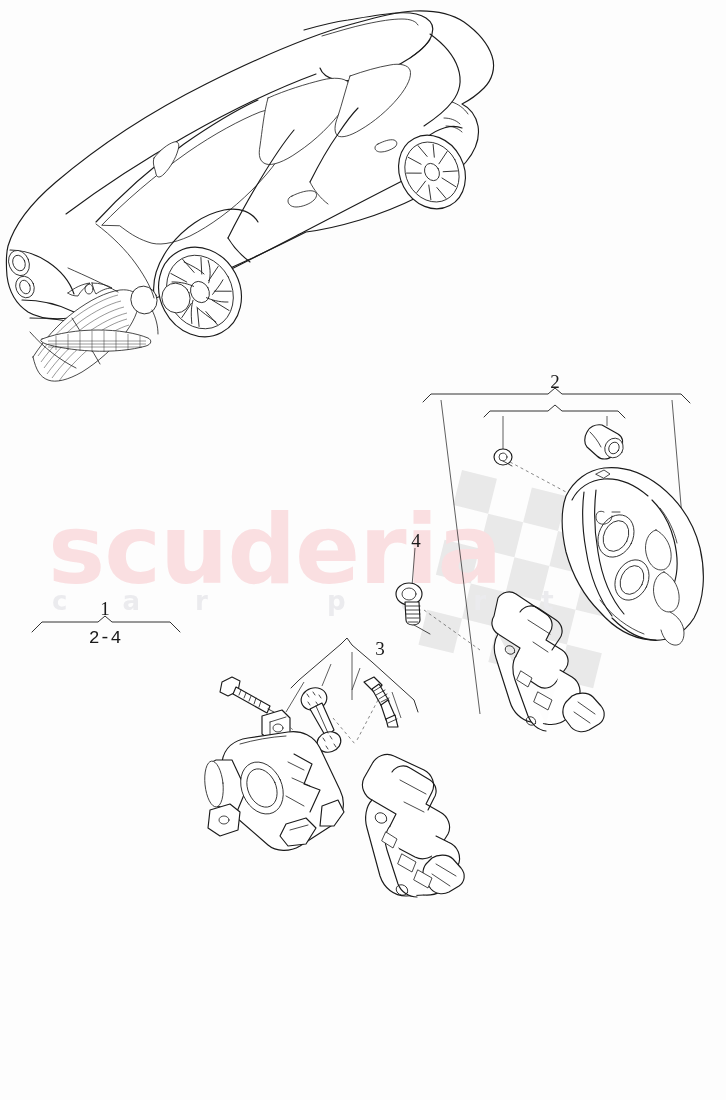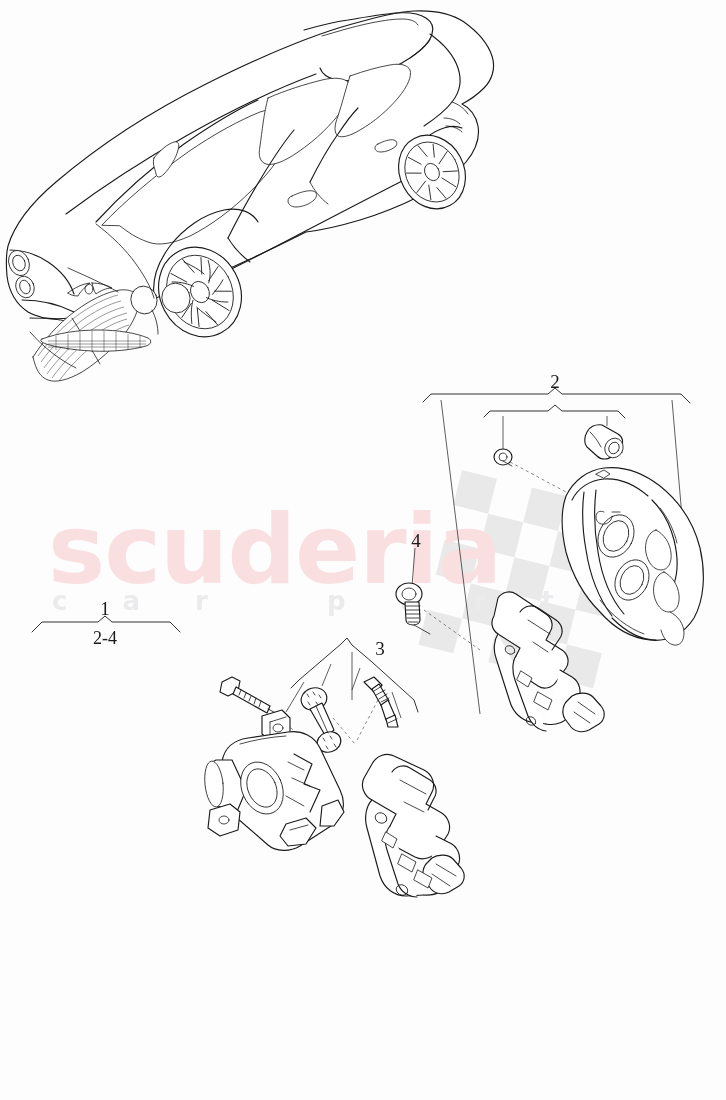--- a/index.html
+++ b/index.html
@@ -50,21 +50,21 @@
   }
   .callout-num {
     position: absolute;
     font-family: "Liberation Serif", serif;
     font-size: 19px;
     color: #1a1a1a;
     text-align: center;
   }
   .callout-sub {
     position: absolute;
-    font-family: Liberation Serif, serif;
+    font-family: Liberation Mono, monospace;
     font-size: 18px;
     color: #1a1a1a;
     text-align: center;
   }
   svg { display: block; }
   .ln  { fill: none; stroke: #1b1b1b; stroke-width: 1.15; stroke-linecap: round; stroke-linejoin: round; }
   .ln2 { fill: none; stroke: #1b1b1b; stroke-width: 0.8;  stroke-linecap: round; stroke-linejoin: round; }
   .lnf { fill: #ffffff; stroke: #1b1b1b; stroke-width: 1.15; stroke-linejoin: round; stroke-linecap: round; }
   .lnf2{ fill: #ffffff; stroke: #1b1b1b; stroke-width: 0.8; stroke-linejoin: round; stroke-linecap: round; }
   .lead{ fill: none; stroke: #2a2a2a; stroke-width: 0.75; }

